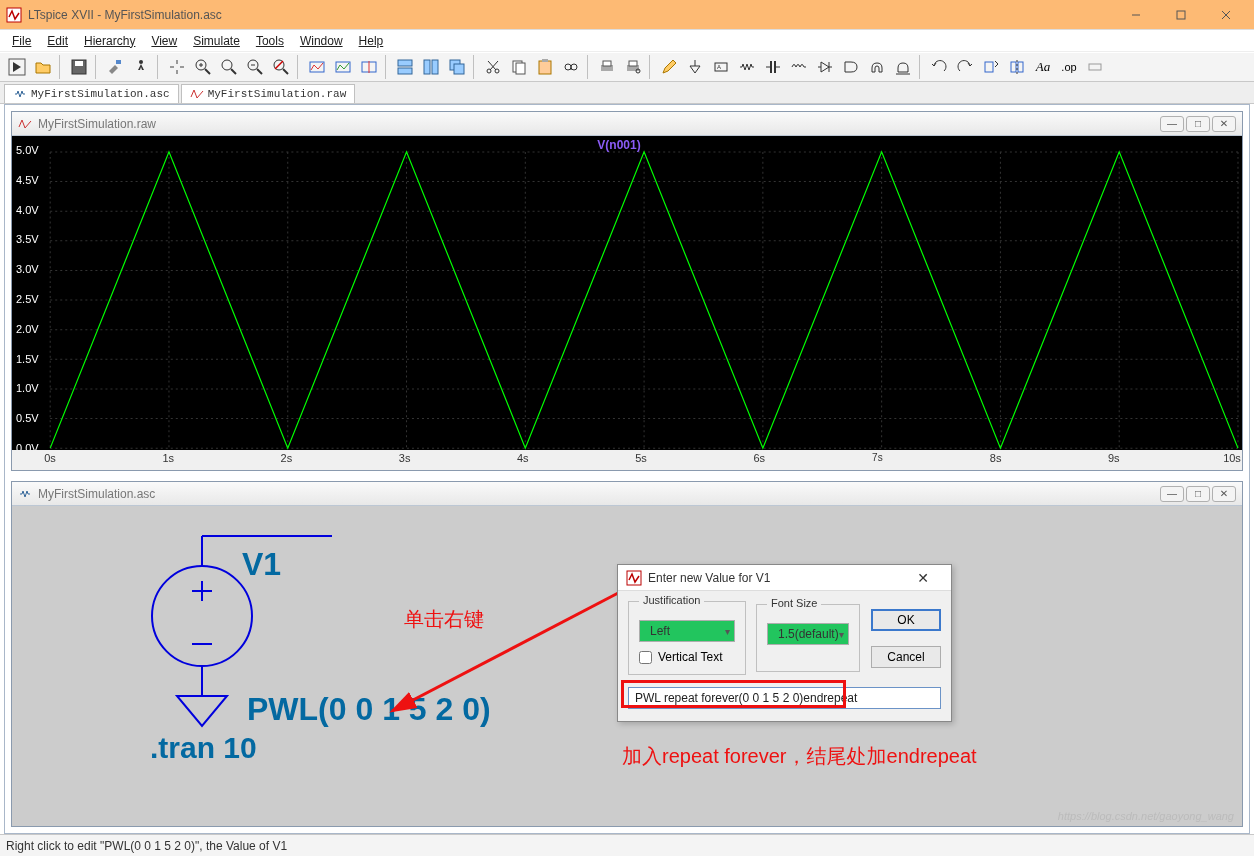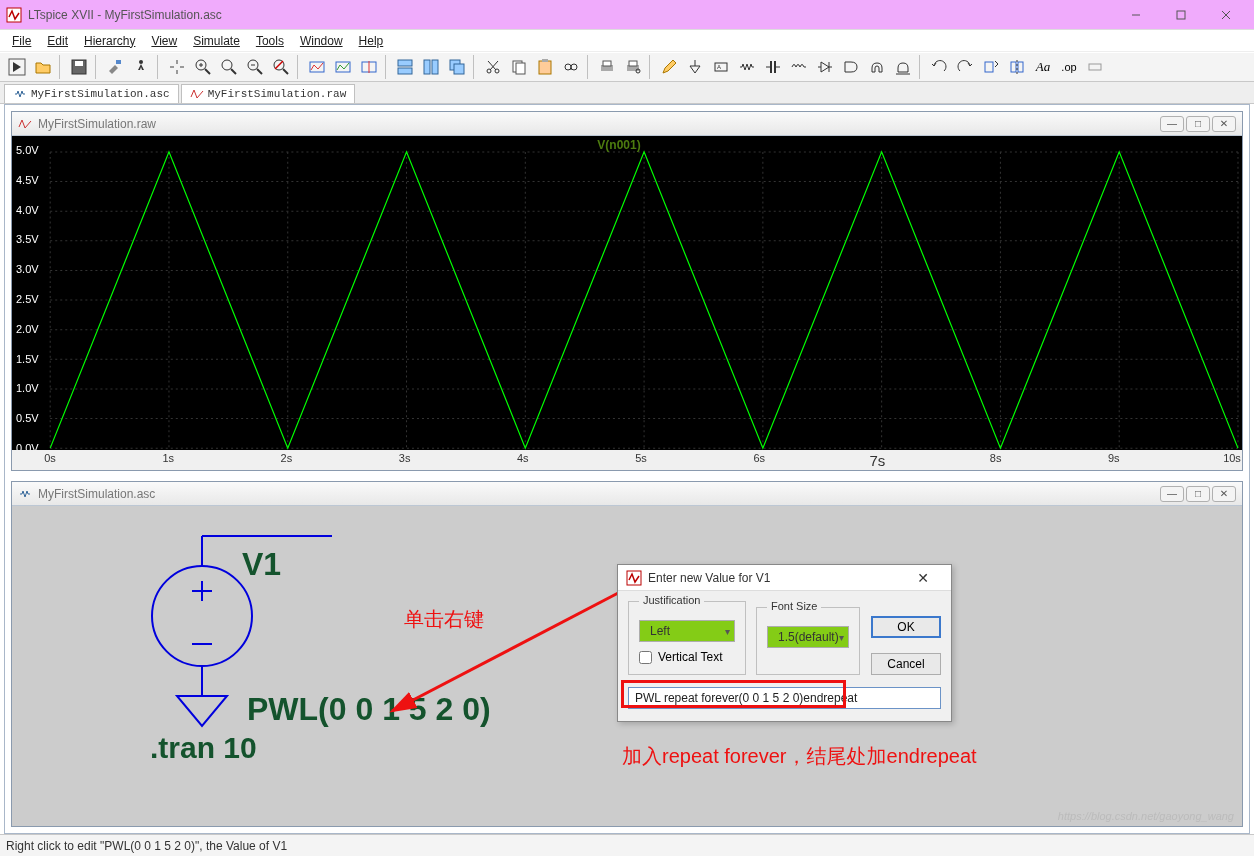--- a/index.html
+++ b/index.html
@@ -7,21 +7,21 @@
     font-family: "Segoe UI", Tahoma, sans-serif;
     font-size: 12px;
     background: #fff;
     width: 1254px;
     height: 856px;
     overflow: hidden;
     position: relative;
   }
   .titlebar {
     height: 30px;
-    background: #f0abfc;
+    background: #fdba74;
     border-bottom: 1px solid #ddd;
     display: flex;
     align-items: center;
     padding: 0 6px;
   }
   .titlebar-icon {
     width: 16px; height: 16px;
     display:inline-flex; align-items:center; justify-content:center;
     font-weight:bold; color:#b00; margin-right:6px;
   }
@@ -158,21 +158,21 @@
     padding: 18px 10px 10px 10px;
     position:relative;
     display:flex; flex-direction:column; gap:8px;
     background:#f0f0f0;
   }
   .legend {
     position:absolute; top:-8px; left:10px;
     background:#f0f0f0; padding:0 4px; font-size:11px; color:#333;
   }
   .combo {
-    height:22px; border:1px solid #adadad; background:#84cc16;
+    height:22px; border:1px solid #adadad; background:#22c55e;
     display:flex; align-items:center; justify-content:space-between;
     padding:0 4px 0 10px; font-size:12px; color:#333;
   }
   .combo .caret { font-size:10px; color:#555; }
   .chk { display:flex; align-items:center; gap:6px; font-size:12px; }
   .chk input { width:13px; height:13px; }
   .dbtn {
     width:70px; height:22px;
     background:#e9e9e9; border:1px solid #adadad;
     font-size:12px; display:flex; align-items:center; justify-content:center;
@@ -198,21 +198,21 @@
     color:#e11;
     font-size:20px;
     font-family: "Microsoft YaHei", sans-serif;
     white-space:nowrap;
   }
   .redbox { position:absolute; border:3px solid #e11; }
 
   .sch-label {
     position:absolute;
     font-family: Arial, sans-serif;
-    color:#14532d;
+    color:#0369a1;
     font-weight:bold;
     text-align:center;
   }
 
   .watermark {
     position:absolute; right:8px; bottom:4px;
     color:#bbb; font-size:11px; font-style:italic;
     pointer-events:none;
   }
 </style>
@@ -556,21 +556,21 @@
           <line x1="392.6" y1="16" x2="392.6" y2="314" stroke="#333" stroke-dasharray="2,3"></line>
           <line x1="510.8" y1="16" x2="510.8" y2="314" stroke="#333" stroke-dasharray="2,3"></line>
           <line x1="629" y1="16" x2="629" y2="314" stroke="#333" stroke-dasharray="2,3"></line>
           <line x1="747.2" y1="16" x2="747.2" y2="314" stroke="#333" stroke-dasharray="2,3"></line>
           <line x1="865.4" y1="16" x2="865.4" y2="314" stroke="#333" stroke-dasharray="2,3"></line>
           <line x1="983.6" y1="16" x2="983.6" y2="314" stroke="#333" stroke-dasharray="2,3"></line>
           <line x1="1101.8" y1="16" x2="1101.8" y2="314" stroke="#333" stroke-dasharray="2,3"></line>
           <line x1="1220" y1="16" x2="1220" y2="314" stroke="#333" stroke-dasharray="2,3"></line>
           <path d="M38 314 L156.2 16 L274.4 314 L392.59999999999997 16 L510.8 314 L629 16 L747.1999999999999 314 L865.4 16 L983.6 314 L1101.8 16 L1220 314" fill="none" stroke="#0f0" stroke-width="1.2"></path>
         </svg>
-      <div style="position:absolute;top:2px;left:0;right:16px;text-align:center;color:#4d7c0f;font-size:12px;font-weight:bold;">V(n001)</div>
+      <div style="position:absolute;top:2px;left:0;right:16px;text-align:center;color:#8b5cf6;font-size:12px;font-weight:bold;">V(n001)</div>
       <div id="y-ticks" style="position:absolute;left:4px;top:14px;bottom:22px;width:34px;">
           <div style="position:absolute;left:0;top:0%;transform:translateY(-50%);color:#fff;font-size:11px;">5.0V</div>
           <div style="position:absolute;left:0;top:10%;transform:translateY(-50%);color:#fff;font-size:11px;">4.5V</div>
           <div style="position:absolute;left:0;top:20%;transform:translateY(-50%);color:#fff;font-size:11px;">4.0V</div>
           <div style="position:absolute;left:0;top:30%;transform:translateY(-50%);color:#fff;font-size:11px;">3.5V</div>
           <div style="position:absolute;left:0;top:40%;transform:translateY(-50%);color:#fff;font-size:11px;">3.0V</div>
           <div style="position:absolute;left:0;top:50%;transform:translateY(-50%);color:#fff;font-size:11px;">2.5V</div>
           <div style="position:absolute;left:0;top:60%;transform:translateY(-50%);color:#fff;font-size:11px;">2.0V</div>
           <div style="position:absolute;left:0;top:70%;transform:translateY(-50%);color:#fff;font-size:11px;">1.5V</div>
           <div style="position:absolute;left:0;top:80%;transform:translateY(-50%);color:#fff;font-size:11px;">1.0V</div>
@@ -578,21 +578,21 @@
           <div style="position:absolute;left:0;top:100%;transform:translateY(-50%);color:#fff;font-size:11px;">0.0V</div>
         </div>
       <div class="xaxis-strip" id="x-ticks">
           <div style="position:absolute;top:2px;left:38px;transform:translateX(-50%);font-size:11px;">0s</div>
           <div style="position:absolute;top:2px;left:156.2px;transform:translateX(-50%);font-size:11px;">1s</div>
           <div style="position:absolute;top:2px;left:274.4px;transform:translateX(-50%);font-size:11px;">2s</div>
           <div style="position:absolute;top:2px;left:392.6px;transform:translateX(-50%);font-size:11px;">3s</div>
           <div style="position:absolute;top:2px;left:510.8px;transform:translateX(-50%);font-size:11px;">4s</div>
           <div style="position:absolute;top:2px;left:629px;transform:translateX(-50%);font-size:11px;">5s</div>
           <div style="position:absolute;top:2px;left:747.2px;transform:translateX(-50%);font-size:11px;">6s</div>
-          <div style="position:absolute;top:2px;left:865.4px;transform:translateX(-50%);font-size:15px;">7s</div>
+          <div style="position:absolute;top:2px;left:865.4px;transform:translateX(-50%);font-size:10px;">7s</div>
           <div style="position:absolute;top:2px;left:983.6px;transform:translateX(-50%);font-size:11px;">8s</div>
           <div style="position:absolute;top:2px;left:1101.8px;transform:translateX(-50%);font-size:11px;">9s</div>
           <div style="position:absolute;top:2px;left:1220px;transform:translateX(-50%);font-size:11px;">10s</div>
         </div>
     </div>
   </div>
 
   <div class="subwin" style="left:6px; top:376px; right:6px; bottom:6px;">
     <div class="subwin-title">
       <span class="subicon">
@@ -639,21 +639,21 @@
           <span style="width:16px;height:16px;display:inline-flex;align-items:center;justify-content:center;margin-right:6px;">
             <svg viewBox="0 0 16 16">
                 <rect x="1" y="1" width="14" height="14" fill="#fff" stroke="#b00"></rect>
                 <path d="M3 10 L6 4 L9 12 L13 6" stroke="#b00" fill="none" stroke-width="1.5"></path>
               </svg>
           </span>
           <span>Enter new Value for V1</span>
           <span class="dclose">✕</span>
         </div>
         <div class="dbody">
-          <div style="display:flex; gap:10px; align-items:flex-end;">
+          <div style="display:flex; gap:10px; align-items:center;">
             <div class="fieldset" style="width:118px;">
               <div class="legend">Justification</div>
               <div class="combo">
                 <span>Left</span>
                   <span class="caret">▾</span>
               </div>
               <label class="chk">
                 <input type="checkbox" style="">
                 <span>Vertical Text</span>
               </label>

